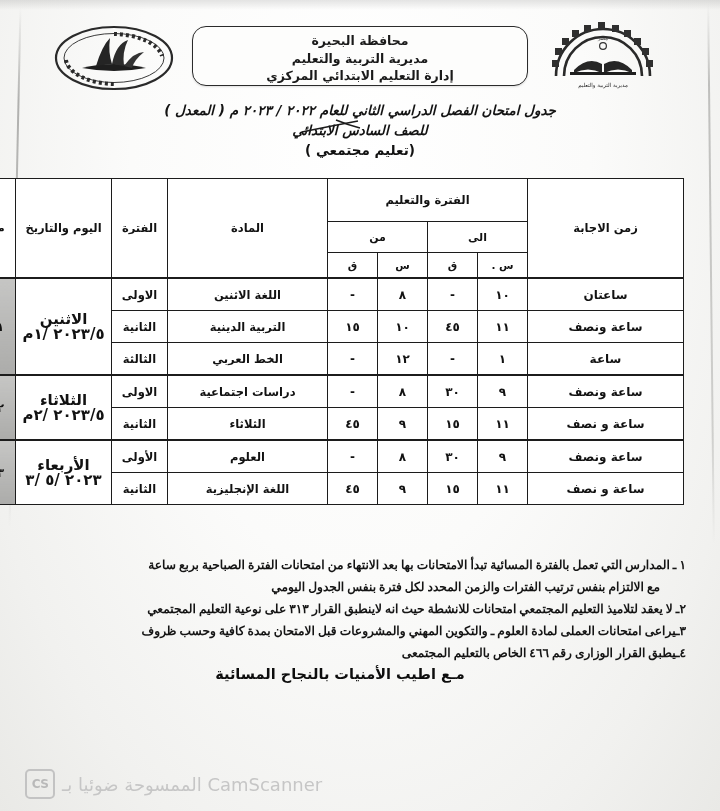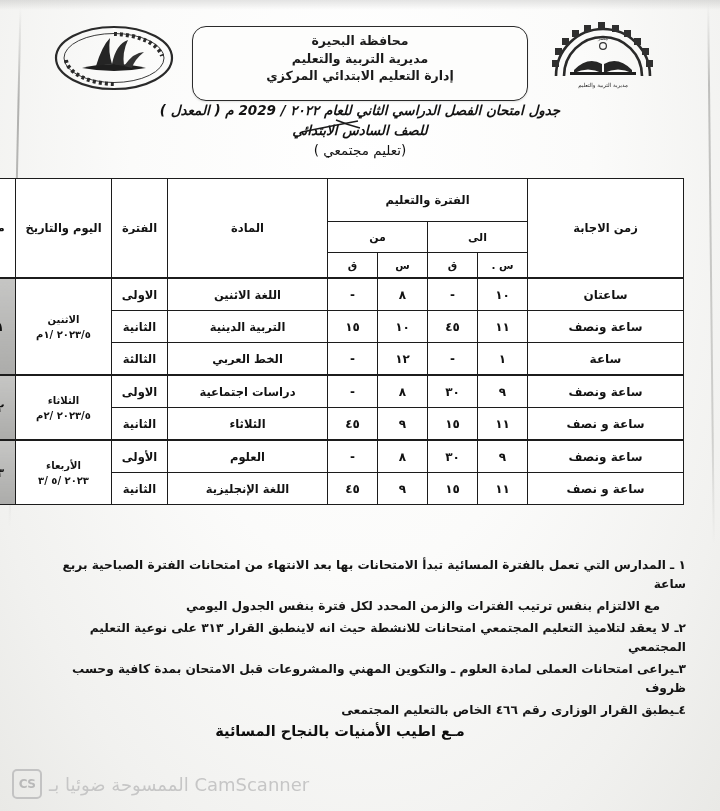--- a/index.html
+++ b/index.html
@@ -65,21 +65,21 @@
   .logo-right-caption {
     font-size: 5.5px;
     letter-spacing: .2px;
     color: #2a2a2a;
     margin-top: -2px;
     white-space: nowrap;
   }
   .title-box {
     position: absolute;
     left: 192px; top: 12px;
-    width: 336px; height: 75px;
+    width: 336px; height: 60px;
     border: 1.6px solid #2b2b2b;
     border-radius: 14px;
     background: #fdfdfc;
     box-sizing: border-box;
     padding-top: 5px;
     text-align: center;
     box-shadow: 0 1px 2px rgba(0,0,0,.12);
   }
   .title-box div {
     font-size: 12.5px;
@@ -104,21 +104,21 @@
   }
   .doc-title .l2 {
     font-size: 13.5px;
     font-weight: bold;
     font-style: italic;
     line-height: 20px;
     color: #131313;
   }
   .doc-title .l3 {
     font-size: 13.5px;
-    font-weight: normal;
+    font-weight: bold;
     line-height: 21px;
     color: #111;
   }
   .scribble {
     position: absolute;
     left: 300px; top: 118px;
     width: 66px; height: 18px;
     pointer-events: none;
   }
 
@@ -159,56 +159,57 @@
   thead .row-a td { height: 42px; font-size: 11.5px; }
   thead .row-b td { height: 30px; font-size: 11px; }
   thead .row-c td { height: 24px; font-size: 10.5px; }
 
   tbody td { height: 31px; }
   tbody td.idx {
     background: #b9b9b7;
     background-image: linear-gradient(180deg, rgba(255,255,255,.18), rgba(0,0,0,.07));
     font-size: 12px;
   }
-  tbody td.datecell { font-size: 10px; line-height: 15px; }
+  tbody td.datecell { font-size: 15px; line-height: 15px; }
   tbody td.subject  { font-size: 11.5px; }
   tbody td.num      { font-size: 12px; }
   tbody td.answer   { font-size: 12px; }
   tr.group-start td { border-top-width: 2.6px; }
 
   
   .notes {
     position: absolute;
     right: 34px; top: 556px;
     width: 652px;
     direction: rtl;
     text-align: right;
   }
   .note {
     font-size: 12.2px;
     font-weight: bold;
     line-height: 19px;
     color: #141414;
     margin-bottom: 3px;
+    font-family: Liberation Serif, serif;
   }
   .note.indent { padding-right: 26px; }
   .note.tail   { padding-right: 10px; }
   .closing {
     margin-top: 2px;
     text-align: center;
     font-size: 14.5px;
     font-weight: bold;
     color: #0d0d0d;
     padding-right: 40px;
   }
 
   
   .watermark {
     position: absolute;
-    left: 12px; bottom: 12px;
+    left: 25px; bottom: 12px;
     display: flex;
     align-items: center;
     gap: 7px;
     direction: ltr;
   }
   .cs-logo {
     width: 26px; height: 26px;
     border: 2px solid #c3c3c3;
     border-radius: 5px;
     display: flex;
@@ -277,21 +278,21 @@
         <circle cx="63" cy="26" r="3.4" fill="none" stroke="#333" stroke-width="1.2"></circle>
         <path d="M34 50 Q48 36 62 44 L62 53 Q48 46 34 53 Z" fill="#262626"></path>
         <path d="M92 50 Q78 36 64 44 L64 53 Q78 46 92 53 Z" fill="#262626"></path>
         <rect x="30" y="52" width="66" height="3" fill="#1f1f1f"></rect>
       </svg>
       <div class="logo-right-caption">مديرية التربية والتعليم</div>
     </div>
   </div>
 
   <div class="doc-title">
-    <div class="l1">جدول امتحان الفصل الدراسي الثاني للعام ٢٠٢٢ / 2029 م  ( المعدل )</div>
+    <div class="l1">جدول امتحان الفصل الدراسي الثاني للعام ٢٠٢٢ / ٢٠٢٣ م  ( المعدل )</div>
     <div class="l2">للصف السادس  الابتدائي</div>
     <div class="l3">(تعليم مجتمعي )</div>
   </div>
   <svg class="scribble" viewBox="0 0 66 18">
     <path d="M2 14 Q26 9 58 3" stroke="#1a1a1a" stroke-width="1.6" fill="none"></path>
     <path d="M36 2 Q48 7 60 10" stroke="#1a1a1a" stroke-width="1.5" fill="none"></path>
   </svg>
 
   <div class="sched-wrap">
     <table class="sched">

